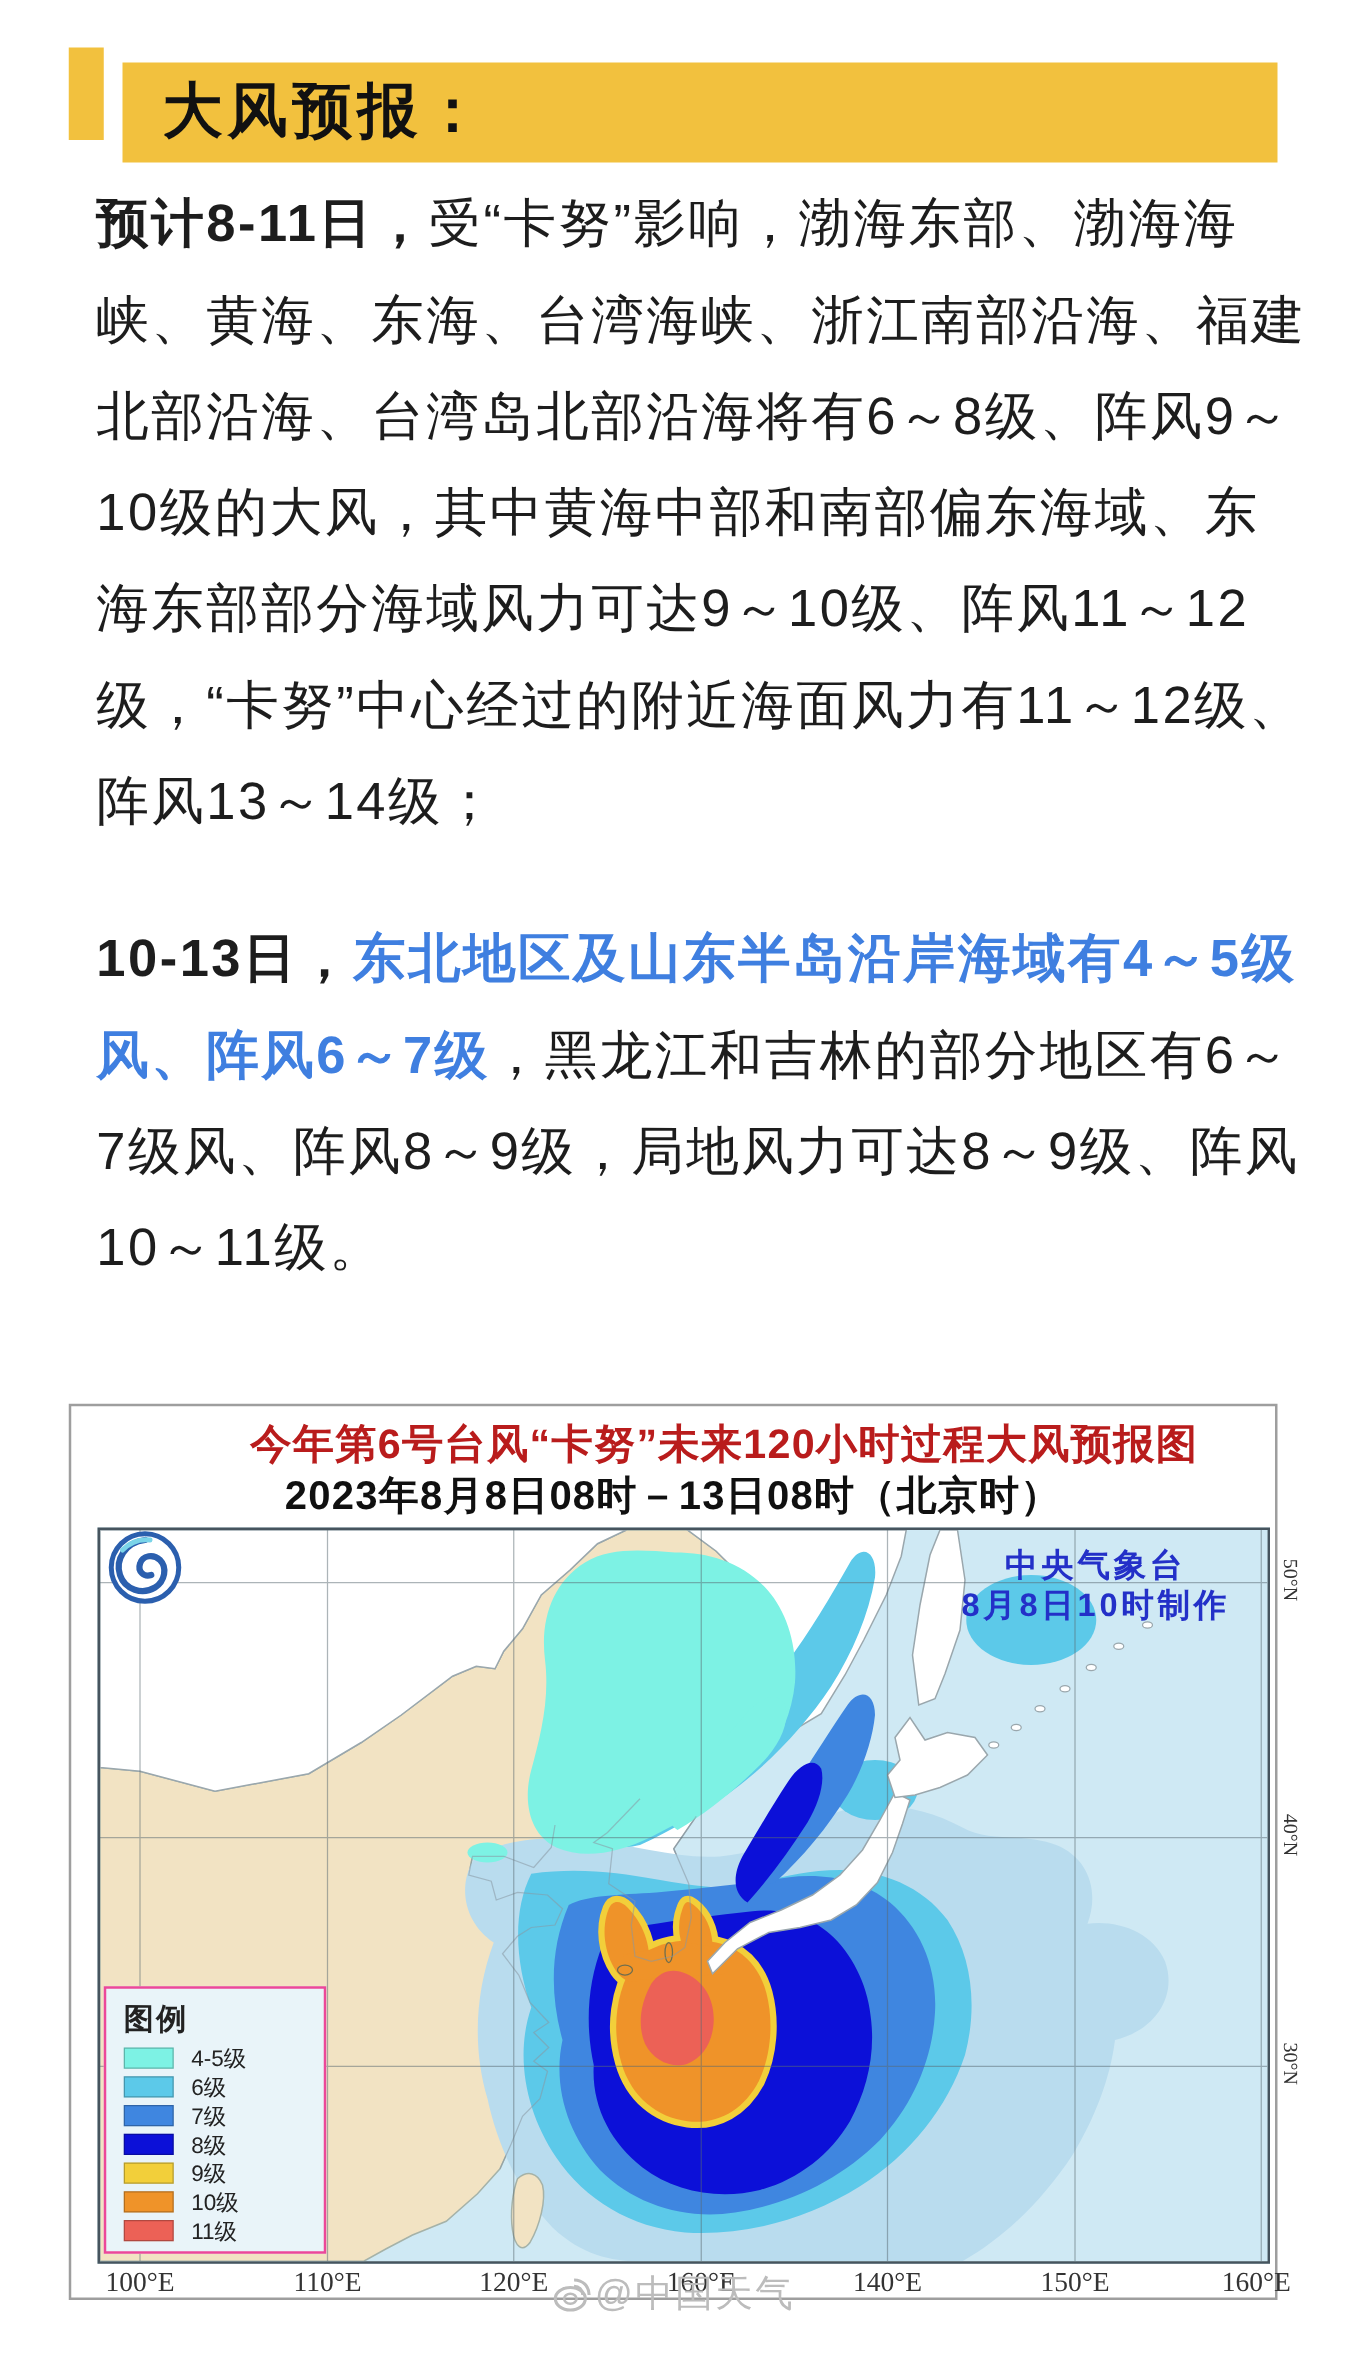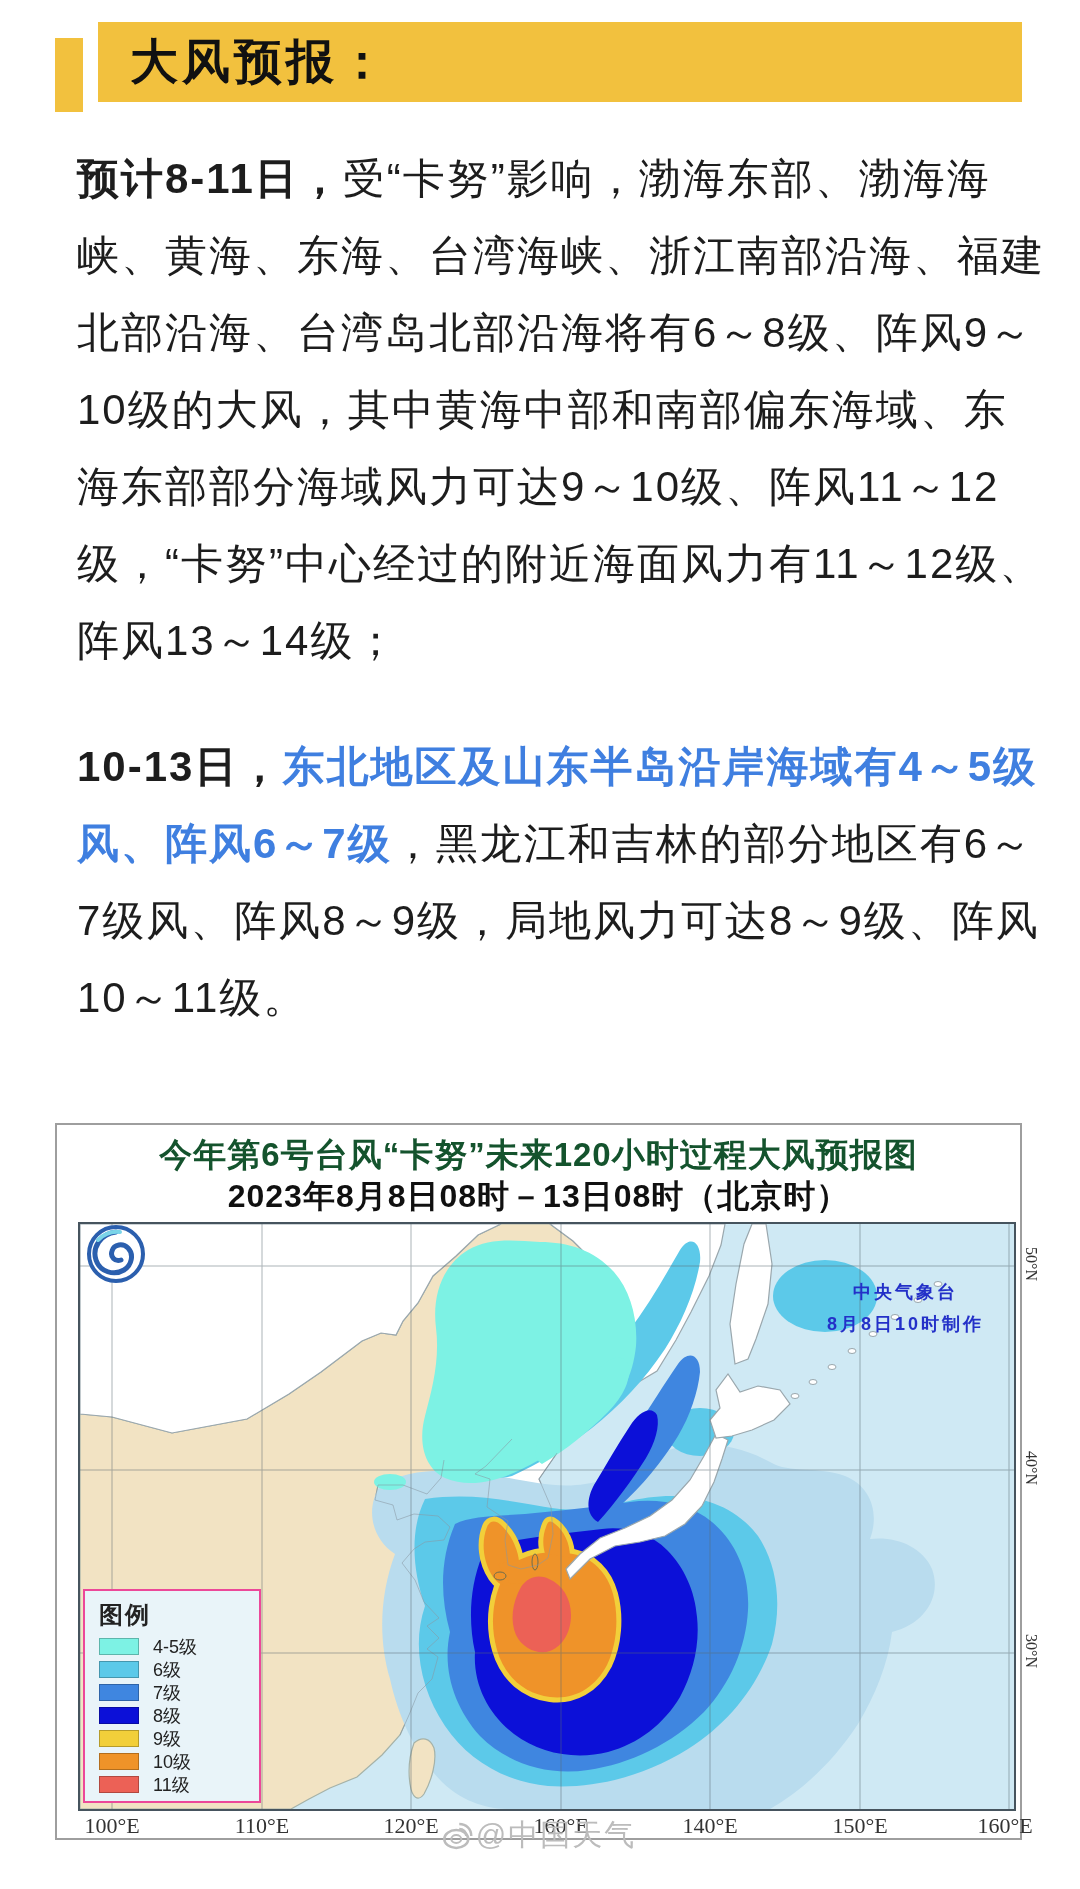--- a/index.html
+++ b/index.html
@@ -1,39 +1,39 @@
 <!DOCTYPE html>
 <html><head>
 <meta charset="utf-8">
 <style>
   html,body{margin:0;padding:0;background:#ffffff;}
   body{width:1080px;height:1889px;position:relative;overflow:hidden;
        font-family:"Liberation Sans","DejaVu Sans",sans-serif;color:#1a1a1a;}
   .abs{position:absolute;}
   
   .banner-accent{left:55px;top:38px;width:28px;height:74px;background:#F2C13E;}
-  .banner-main{left:98px;top:22px;width:924px;height:80px;background:#F2C13E;}
+  .banner-main{left:98px;top:50px;width:924px;height:80px;background:#F2C13E;}
   .banner-main .t{line-height:80px;padding-left:32px;font-size:48px;font-weight:bold;
                   color:#111;letter-spacing:4px;}
   
   .para{left:54px;width:972px;font-size:42px;line-height:77px;letter-spacing:2px;
         text-align:left;color:#1d1d1d;margin-left:23px;}
   .para1{top:140px;}
   .para2{top:728px;}
   .b{font-weight:bold;}
   .blue{font-weight:bold;color:#3f7fe0;}
   
   .map-panel{left:55px;top:1123px;width:967px;height:717px;background:#fff;
              border:2px solid #9e9e9e;box-sizing:border-box;}
-  .map-title1{top:8px;width:100%;text-align:center;font-size:33px;font-weight:bold;color:#14532d;letter-spacing:1px;}
+  .map-title1{top:8px;width:100%;text-align:center;font-size:33px;font-weight:bold;color:#b91c1c;letter-spacing:1px;margin-left:41px;}
   .map-title2{top:50px;width:100%;text-align:center;font-size:32px;font-weight:bold;color:#101010;letter-spacing:1px;}
   .map-frame{left:21px;top:97px;width:934px;height:585px;border:2px solid #46545e;
              background:#cfe9f4;overflow:hidden;}
   .agency{right:30px;top:12px;text-align:center;color:#2330c8;font-weight:bold;
-          font-size:18px;line-height:32px;letter-spacing:3px;z-index:5;margin-top:40px;}
+          font-size:26px;line-height:32px;letter-spacing:3px;z-index:5;}
   
   .legend{left:3px;top:365px;width:178px;height:214px;background:#e9f4f9;
           border:2px solid #ec4899;box-sizing:border-box;z-index:6;}
   .legend .lt{font-size:24px;font-weight:bold;color:#222;margin:8px 0 4px 14px;letter-spacing:2px;}
   .lrow{display:flex;align-items:center;height:23px;padding-left:14px;}
   .chip{width:38px;height:15px;border:1px solid rgba(0,0,0,0.25);margin-right:14px;flex:0 0 auto;}
   .llab{font-size:18px;color:#222;}
   
   .lon{top:688px;font-size:22px;font-family:"Liberation Serif","DejaVu Serif",serif;
        color:#333;transform:translateX(-50%);}

